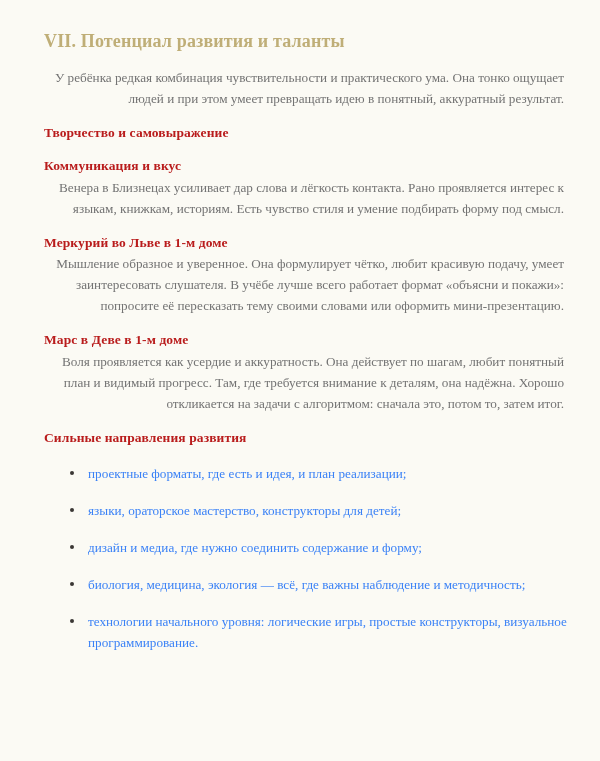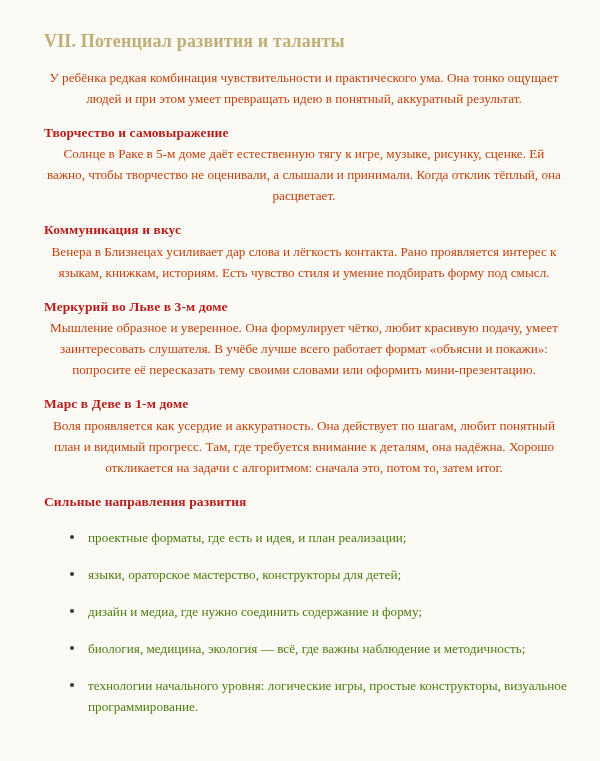--- a/index.html
+++ b/index.html
@@ -35,38 +35,38 @@
     font-size: 13.5px;
     font-weight: bold;
     color: #b91c1c;
     margin: 14px 0 1px 0;
     line-height: 1.45;
     letter-spacing: 0.1px;
   }
   p.body-par {
     font-size: 13.2px;
     line-height: 21px;
-    color: #c2410c;
+    color: #737373;
     margin: 0 0 0 0;
-    text-align: center;
+    text-align: right;
     max-width: 520px;
   }
   .intro-par {
     margin-bottom: 2px;
   }
   ul.strength-list {
     list-style: none;
     margin: 9px 0 0 0;
     padding: 0;
   }
   ul.strength-list li {
     position: relative;
     font-size: 13.2px;
     line-height: 21px;
-    color: #4d7c0f;
+    color: #3b82f6;
     padding-left: 44px;
     margin-bottom: 9px;
     max-width: 500px;
     margin-top: 16px;
   }
   ul.strength-list li .bullet-dot {
     position: absolute;
     left: 26px;
     top: 8px;
     width: 4px;
@@ -78,26 +78,25 @@
 </head>
 <body>
 
 <div class="page">
 
   <h1 class="doc-title">VII. Потенциал развития и таланты</h1>
 
   <p class="body-par intro-par">У ребёнка редкая комбинация чувствительности и практического ума. Она тонко ощущает людей и при этом умеет превращать идею в понятный, аккуратный результат.</p>
 
   <h2 class="section-heading">Творчество и самовыражение</h2>
-  <p class="body-par">Солнце в Раке в 5-м доме даёт естественную тягу к игре, музыке, рисунку, сценке. Ей важно, чтобы творчество не оценивали, а слышали и принимали. Когда отклик тёплый, она расцветает.</p>
 
   <h2 class="section-heading">Коммуникация и вкус</h2>
   <p class="body-par">Венера в Близнецах усиливает дар слова и лёгкость контакта. Рано проявляется интерес к языкам, книжкам, историям. Есть чувство стиля и умение подбирать форму под смысл.</p>
 
-  <h2 class="section-heading">Меркурий во Льве в 3-м доме</h2>
+  <h2 class="section-heading">Меркурий во Льве в 1-м доме</h2>
   <p class="body-par">Мышление образное и уверенное. Она формулирует чётко, любит красивую подачу, умеет заинтересовать слушателя. В учёбе лучше всего работает формат «объясни и покажи»: попросите её пересказать тему своими словами или оформить мини-презентацию.</p>
 
   <h2 class="section-heading">Марс в Деве в 1-м доме</h2>
   <p class="body-par">Воля проявляется как усердие и аккуратность. Она действует по шагам, любит понятный план и видимый прогресс. Там, где требуется внимание к деталям, она надёжна. Хорошо откликается на задачи с алгоритмом: сначала это, потом то, затем итог.</p>
 
   <h2 class="section-heading">Сильные направления развития</h2>
 
   <ul class="strength-list">
     <li>
       <span class="bullet-dot"></span>

